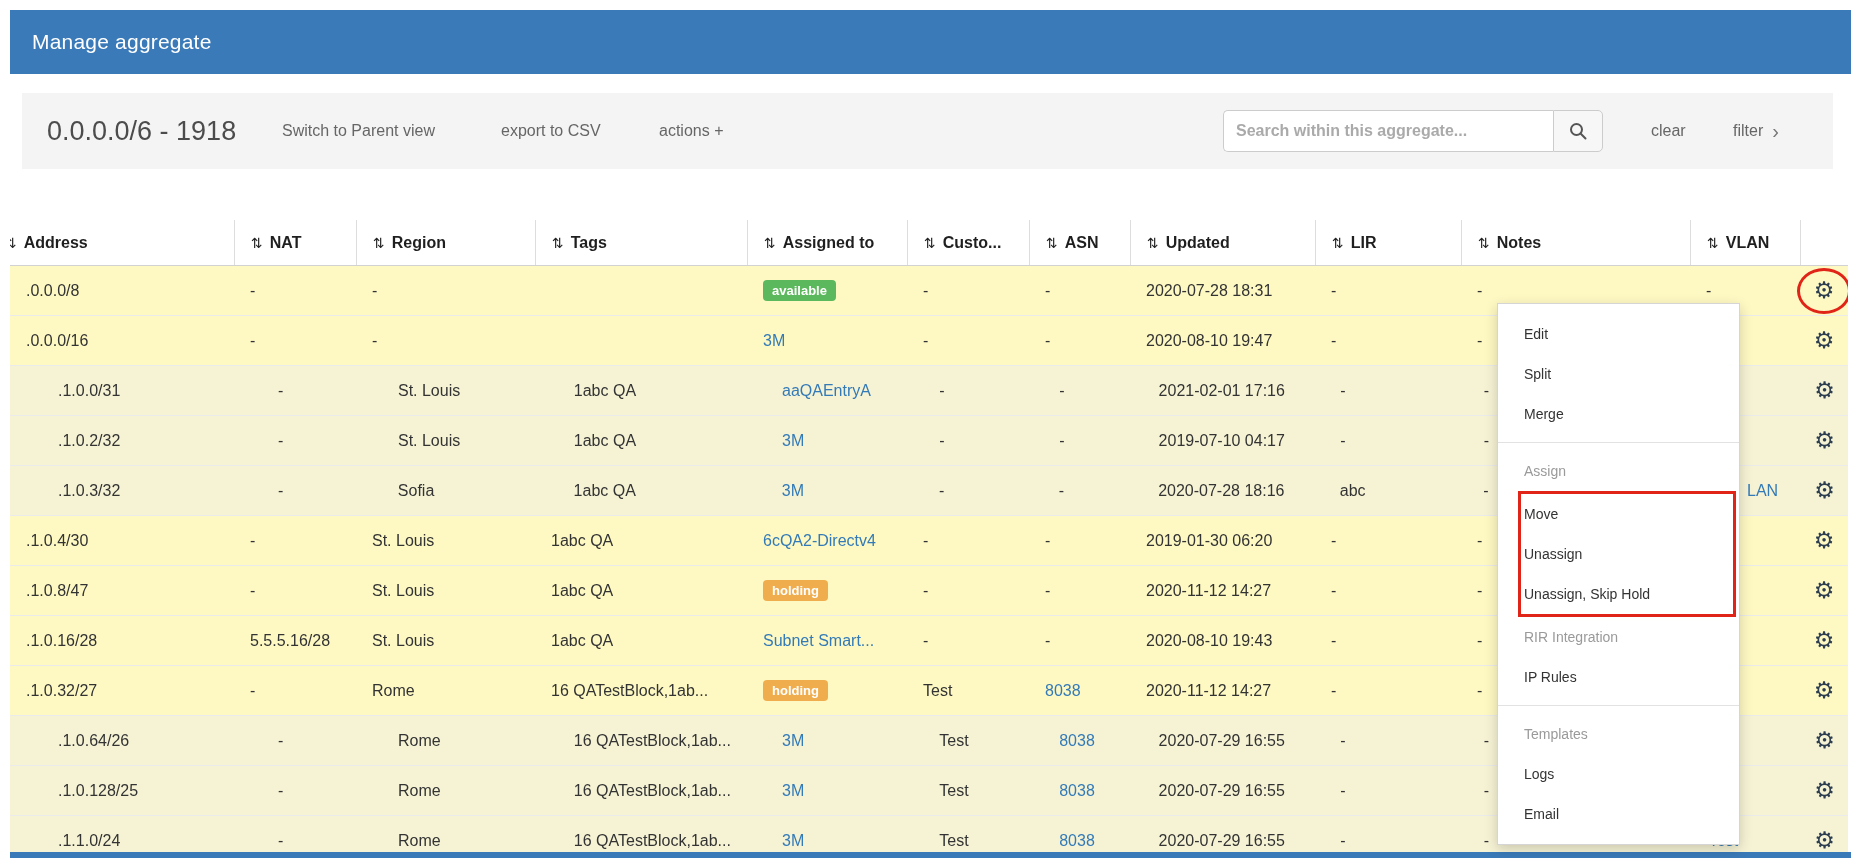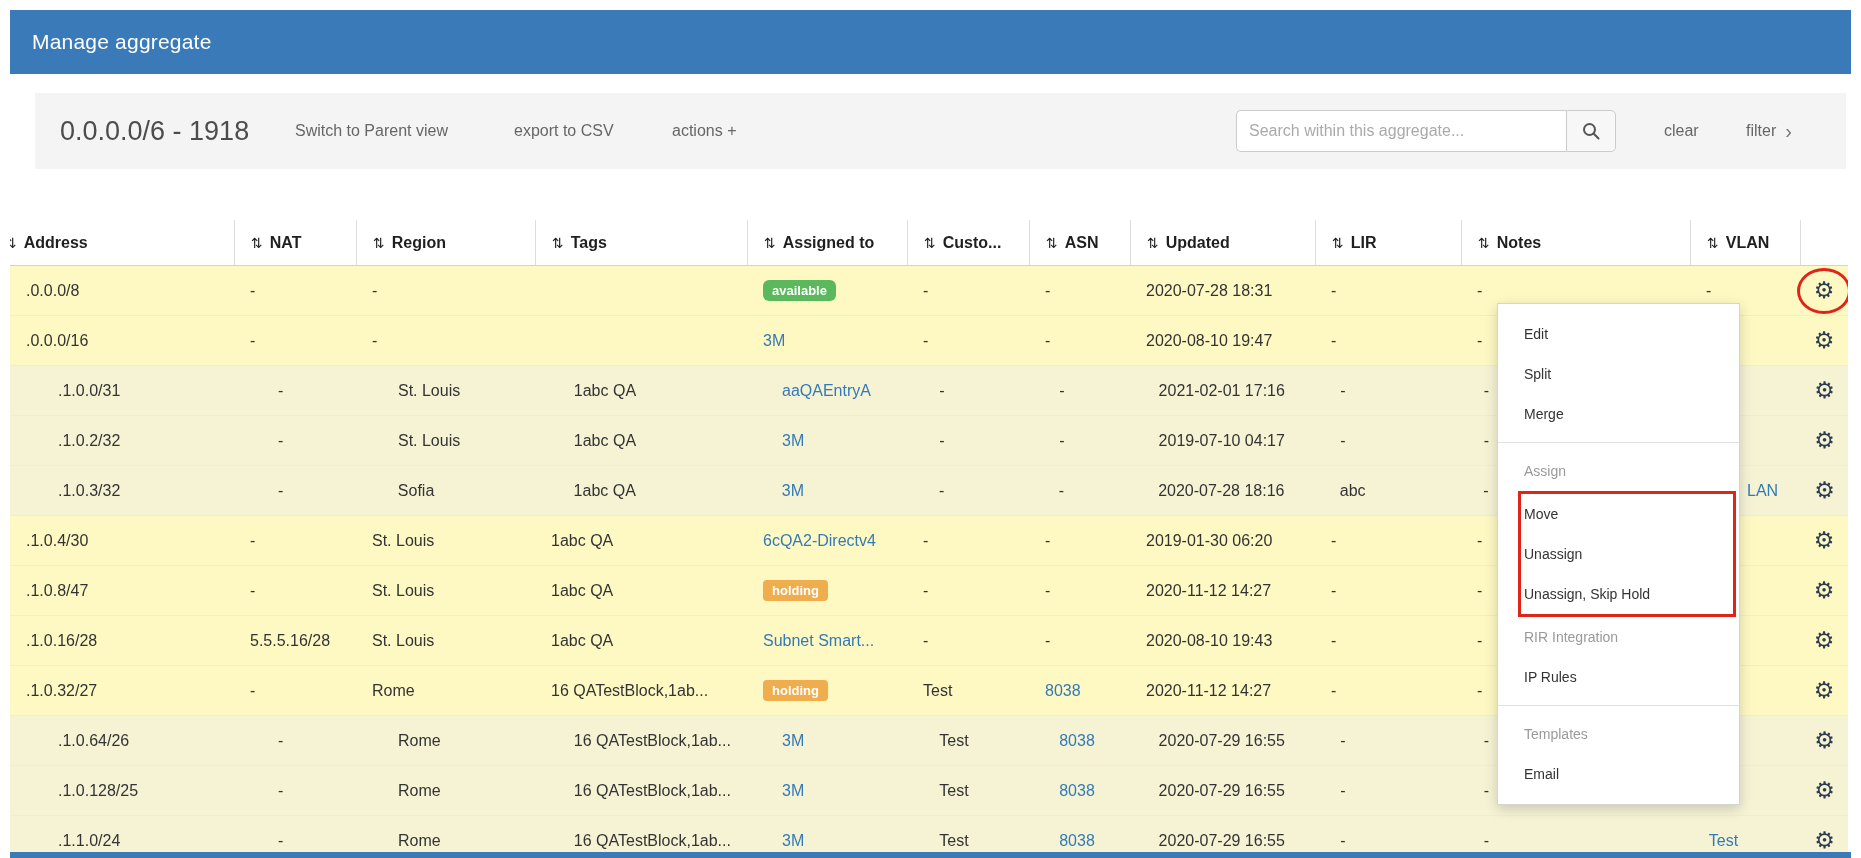--- a/index.html
+++ b/index.html
@@ -10,31 +10,31 @@
   body{margin:0;background:#fff;overflow:hidden;}
   .page{position:relative;width:1861px;height:858px;background:#fff;
         font-family:"Liberation Sans","DejaVu Sans",sans-serif;color:#333;}
 
   
   .titlebar{position:absolute;left:10px;top:10px;width:1841px;height:64px;
             background:var(--accent);color:#fff;display:flex;align-items:center;
             padding-left:22px;font-size:21px;font-weight:500;letter-spacing:.2px;}
 
   
-  .toolbar{position:absolute;left:35px;top:93px;width:1811px;height:76px;background:#f4f4f4;}
+  .toolbar{position:absolute;left:22px;top:93px;width:1811px;height:76px;background:#f4f4f4;}
   .toolbar>*{position:absolute;top:50%;transform:translateY(-50%);}
   .agg{left:25px;font-size:27px;color:#4c4c4c;}
   .tlink{font-size:16px;color:#666;cursor:pointer;text-decoration:none;white-space:nowrap;}
   .pos-switch{left:260px;} .pos-export{left:479px;} .pos-actions{left:637px;}
   .pos-clear{left:1629px;} .pos-filter{left:1711px;display:flex;align-items:center;transform:translateY(-50%);justify-content:center;}
   .chev{font-size:20px;margin-left:9px;color:#777;line-height:1;}
   .searchgroup{left:1201px;display:flex;}
   .searchinput{width:330px;height:42px;border:1px solid #ccc;border-right:none;
                border-radius:5px 0 0 5px;padding:0 12px;font-size:16px;color:#333;outline:none;
-               font-family:inherit;background:#fff;}
+               font-family:inherit;background:#fff;font-weight:bold;}
   .searchinput::placeholder{color:#aaa;}
   .searchbtn{width:50px;height:42px;border:1px solid #ccc;background:#f7f7f7;
              border-radius:0 5px 5px 0;cursor:pointer;display:flex;align-items:center;justify-content:center;}
 
   
   .table{position:absolute;left:10px;top:220px;width:1838px;overflow:hidden;}
   .thead{display:flex;align-items:stretch;height:46px;border-bottom:1px solid #d2d2d2;
          font-weight:bold;font-size:16px;color:#1f1f1f;}
   .th{display:flex;align-items:center;padding-left:16px;border-left:1px solid #ddd;overflow:hidden;}
   .th:first-child{border-left:none;}
@@ -45,21 +45,21 @@
   .tr.hl{background:var(--hl);padding-left:32px;}
   .td{padding-left:16px;overflow:hidden;white-space:nowrap;}
   .c0{width:224px;} .c1{width:122px;} .c2{width:179px;} .c3{width:212px;} .c4{width:160px;}
   .c5{width:122px;} .c6{width:101px;} .c7{width:185px;} .c8{width:146px;} .c9{width:229px;}
   .c10{width:110px;} .c11{width:48px;padding-left:0;display:flex;justify-content:center;}
   .td.c11{overflow:visible;position:relative;}
   .td.peek{padding-left:55px;}
   .lnk{color:var(--link);text-decoration:none;cursor:pointer;}
   .badge{display:inline-block;padding:3px 9px;border-radius:4px;color:#fff;
          font-size:13px;font-weight:bold;line-height:1.2;}
-  .badge.green{background:var(--green);border-radius:6px;} .badge.orange{background:var(--orange);}
+  .badge.green{background:var(--green);} .badge.orange{background:var(--orange);}
   .gear{font-size:23px;color:#2c3e50;cursor:pointer;line-height:1;
         font-family:"DejaVu Sans",sans-serif;}
   .circle{position:absolute;left:50%;top:50%;transform:translate(-50%,-50%);
           width:54px;height:46px;border:3px solid var(--red);border-radius:50%;pointer-events:none;}
 
   
   .menu{position:absolute;left:1497px;top:303px;width:243px;background:#fff;
         border:1px solid #d5d5d5;box-shadow:0 4px 12px rgba(0,0,0,.18);
         padding:10px 0;z-index:5;font-size:14px;color:#333;}
   .mi{padding:9px 0 9px 26px;line-height:22px;cursor:pointer;white-space:nowrap;}
@@ -353,18 +353,19 @@
       <div class="mi disabled">Assign</div>
       <div class="redbox">
         <div class="mi">Move</div>
         <div class="mi">Unassign</div>
         <div class="mi">Unassign, Skip Hold</div>
       </div>
       <div class="mi disabled">RIR Integration</div>
       <div class="mi">IP Rules</div>
       <div class="mdiv"></div>
       <div class="mi disabled">Templates</div>
+      <div class="mi">Logs</div>
       <div class="mi">Email</div>
     </div>
 
   <div class="bottombar"></div>
 
 </div>
 
 </body></html>

